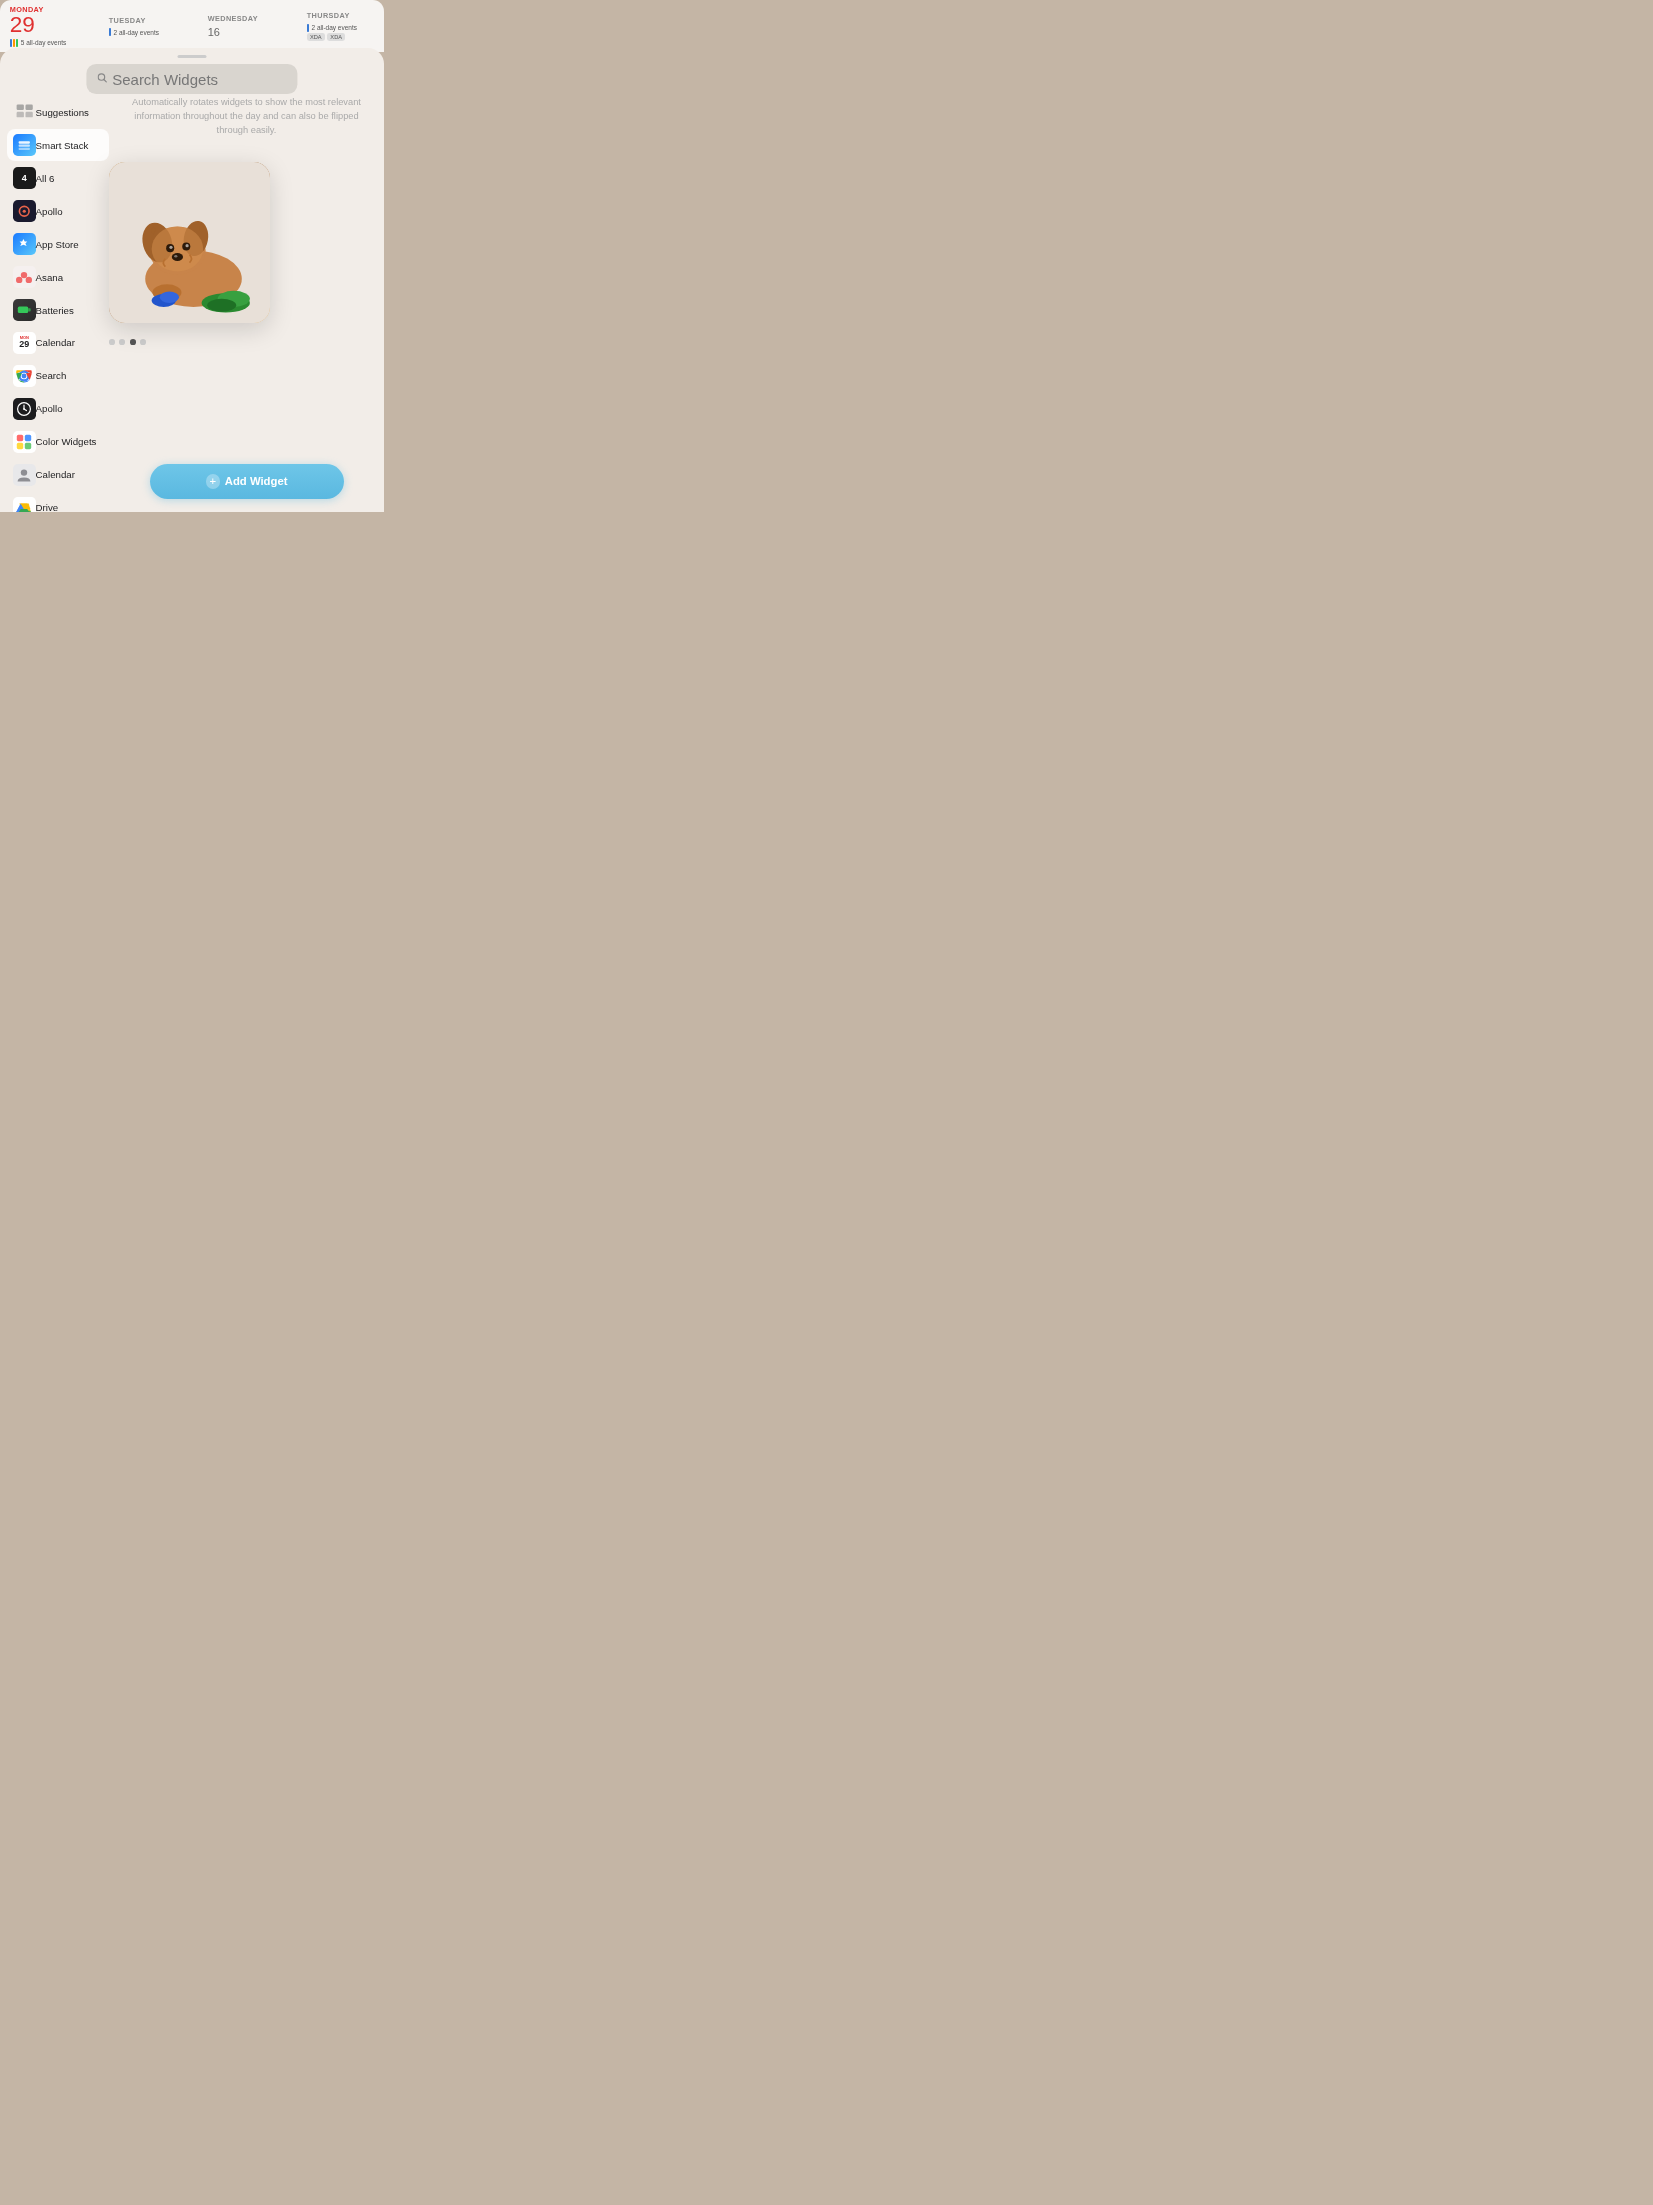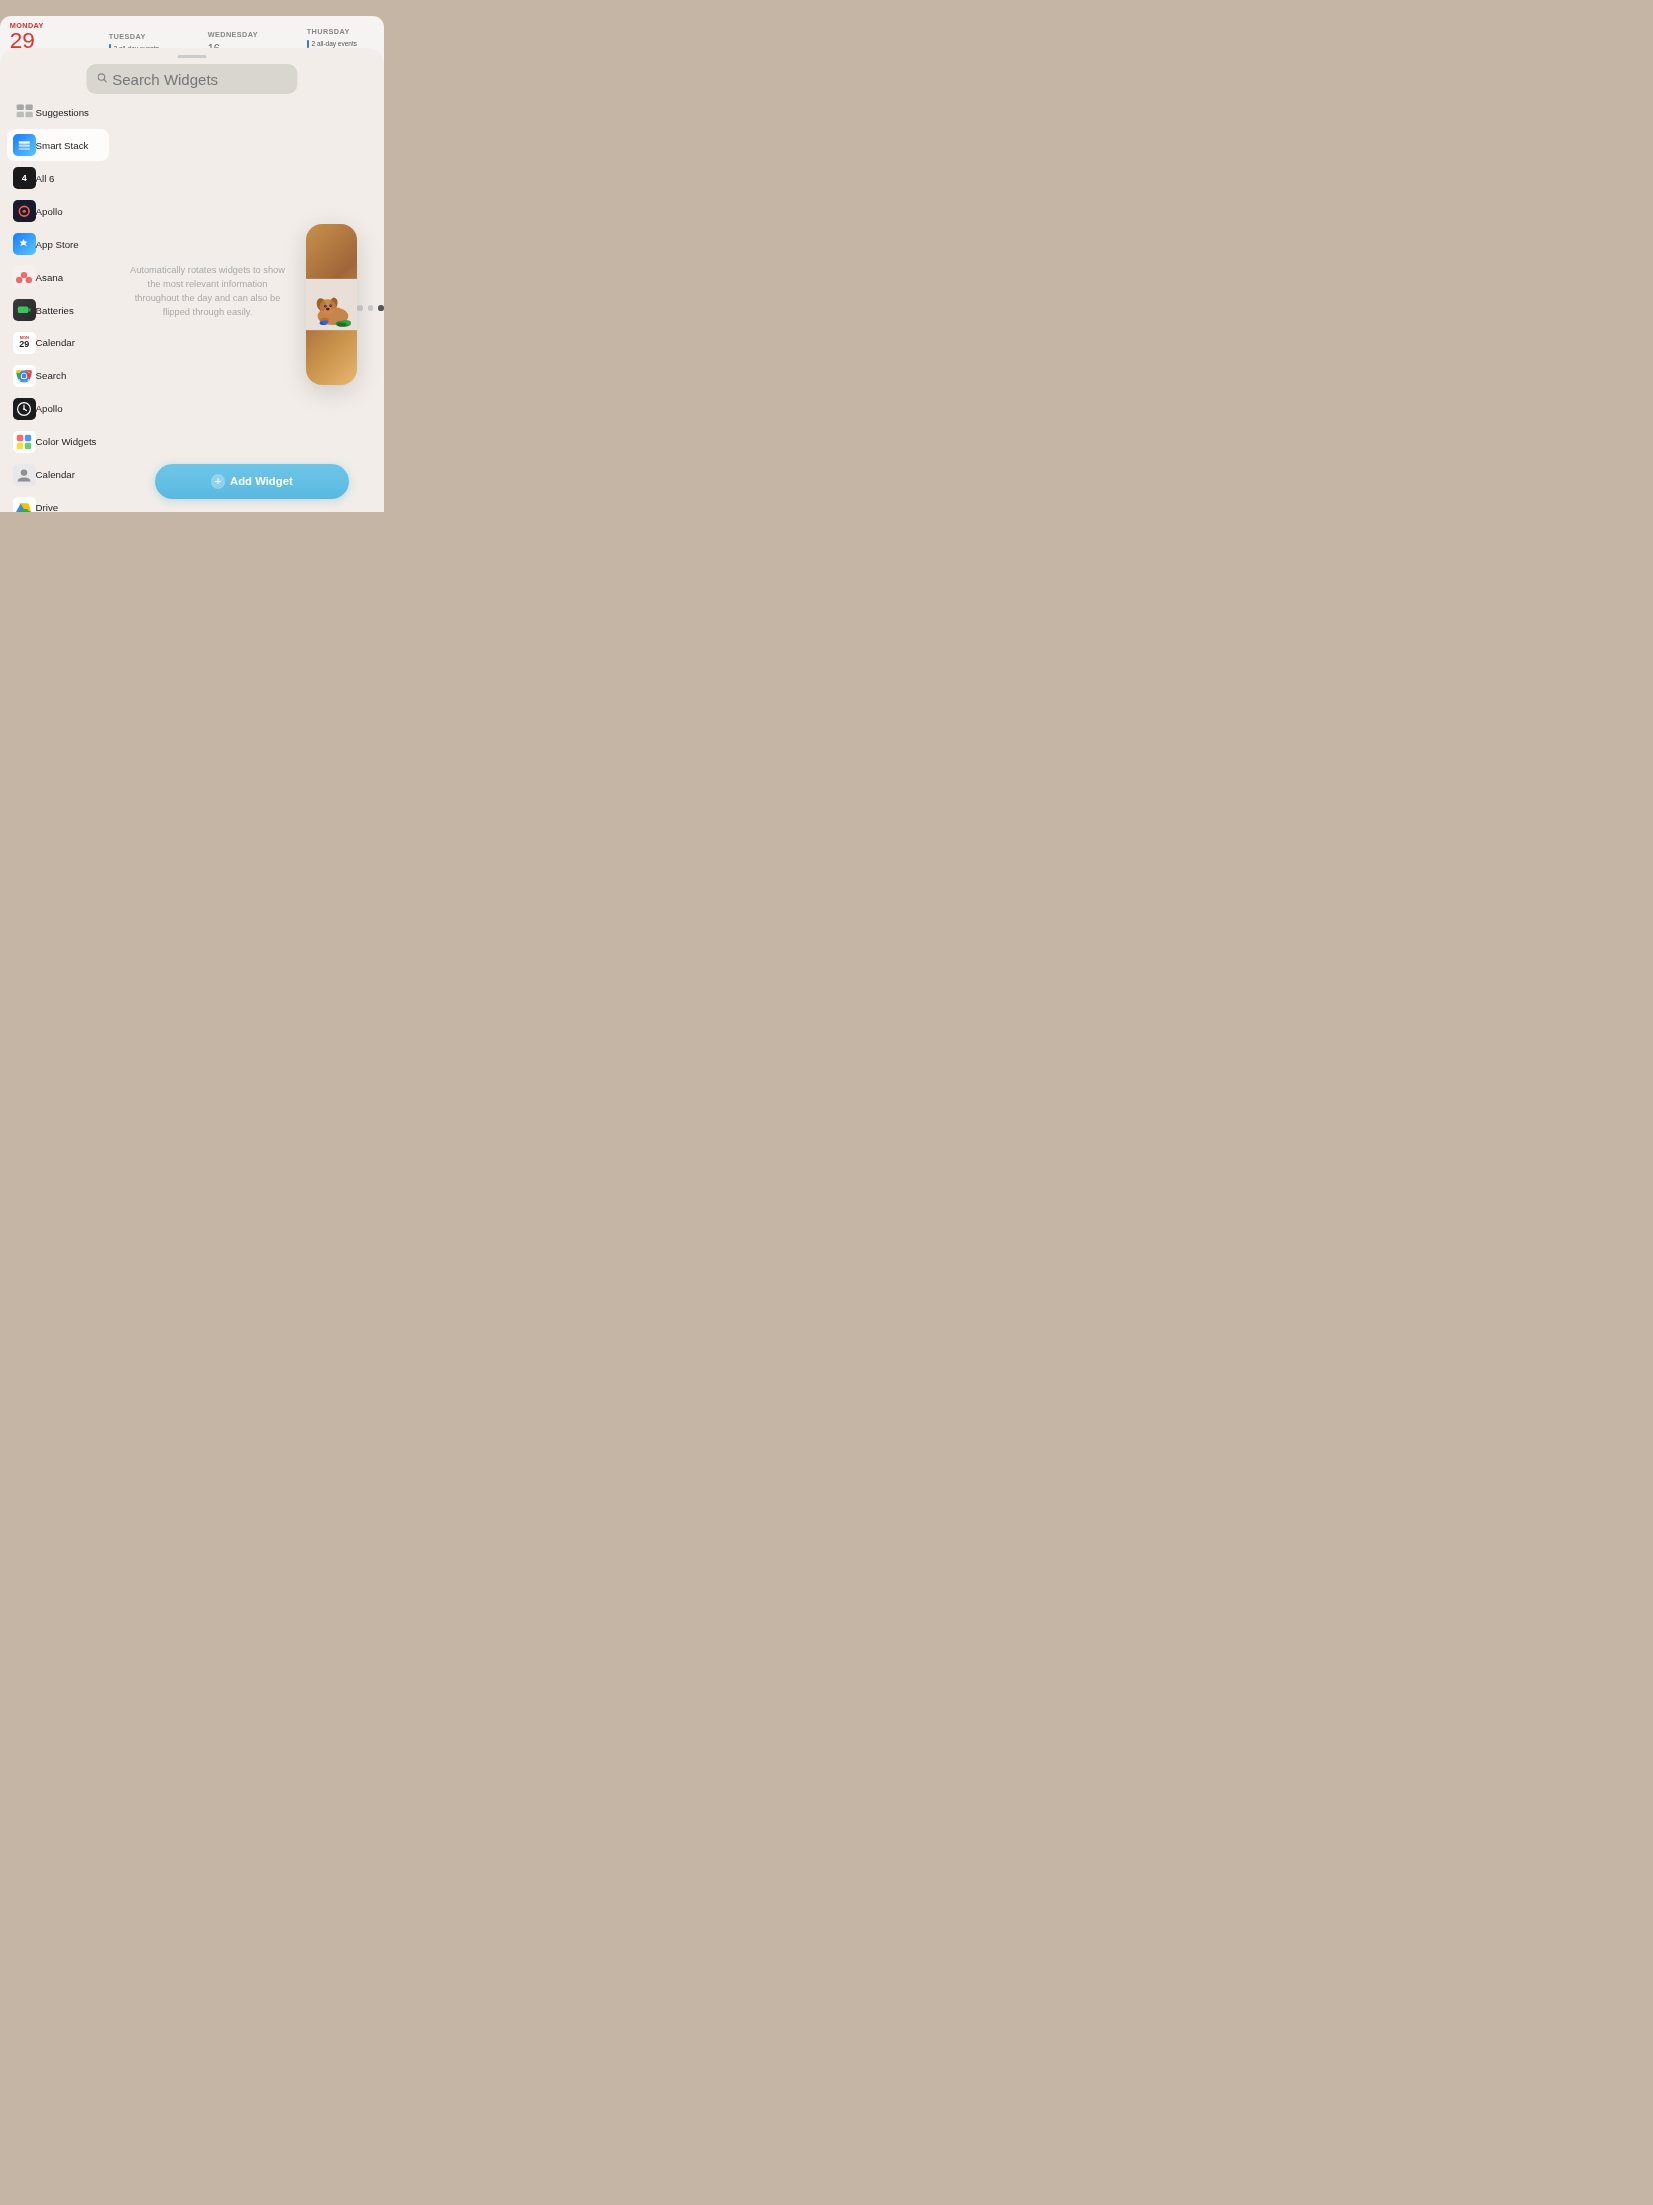--- a/index.html
+++ b/index.html
@@ -8,21 +8,21 @@
       height: 512px;
       background: #c4b5a5;
       font-family: -apple-system, BlinkMacSystemFont, 'SF Pro Text', 'Helvetica Neue', sans-serif;
       overflow: hidden;
       position: relative;
     }
 
     
     .calendar-peek {
       position: absolute;
-      top: 16px;
+      top: 0;
       left: 0;
       right: 0;
       height: 52px;
       background: rgba(255,255,255,0.85);
       border-radius: 11.3px 11.3px 0 0;
       display: flex;
       align-items: center;
       padding: 6.5px 9.7px;
       gap: 13px;
       overflow: hidden;
@@ -175,22 +175,21 @@
       height: 22.6px;
       display: flex;
       align-items: center;
       justify-content: center;
     }
 
     
     .content-area {
       flex: 1;
       display: flex;
-      flex-direction: row;
-      align-items: center;
+      flex-direction: column;
       padding-top: 48px;
       padding-bottom: 8px;
       position: relative;
     }
 
     .description-text {
       font-size: 9.3px;
       color: #aaa;
       text-align: center;
       padding: 0 16px;

